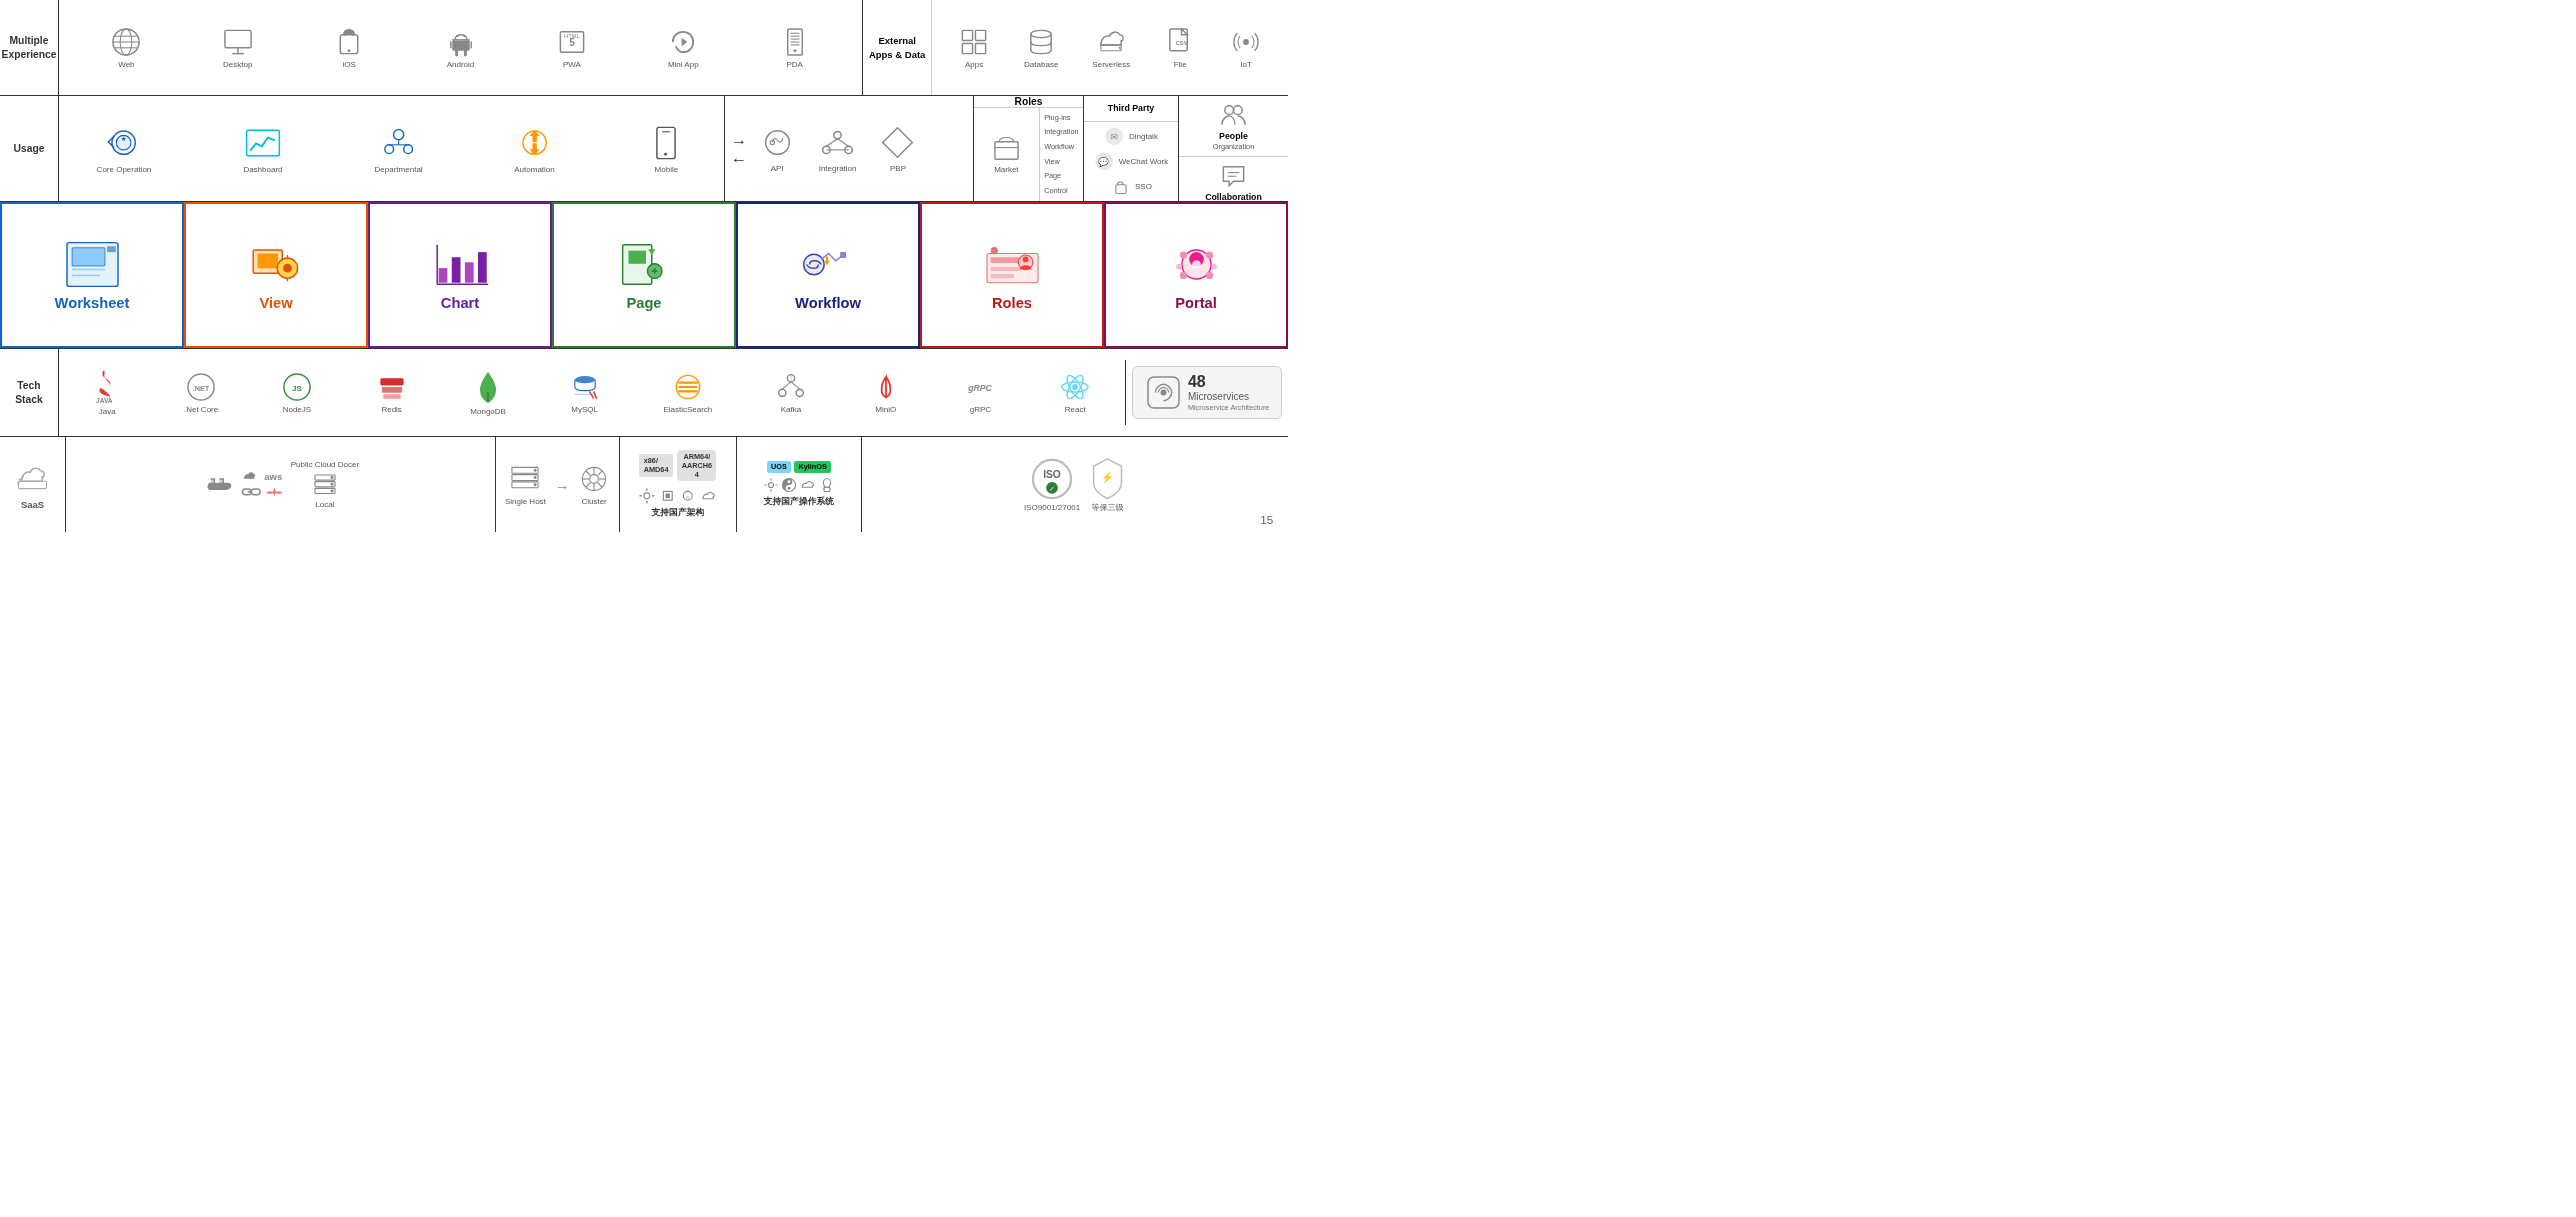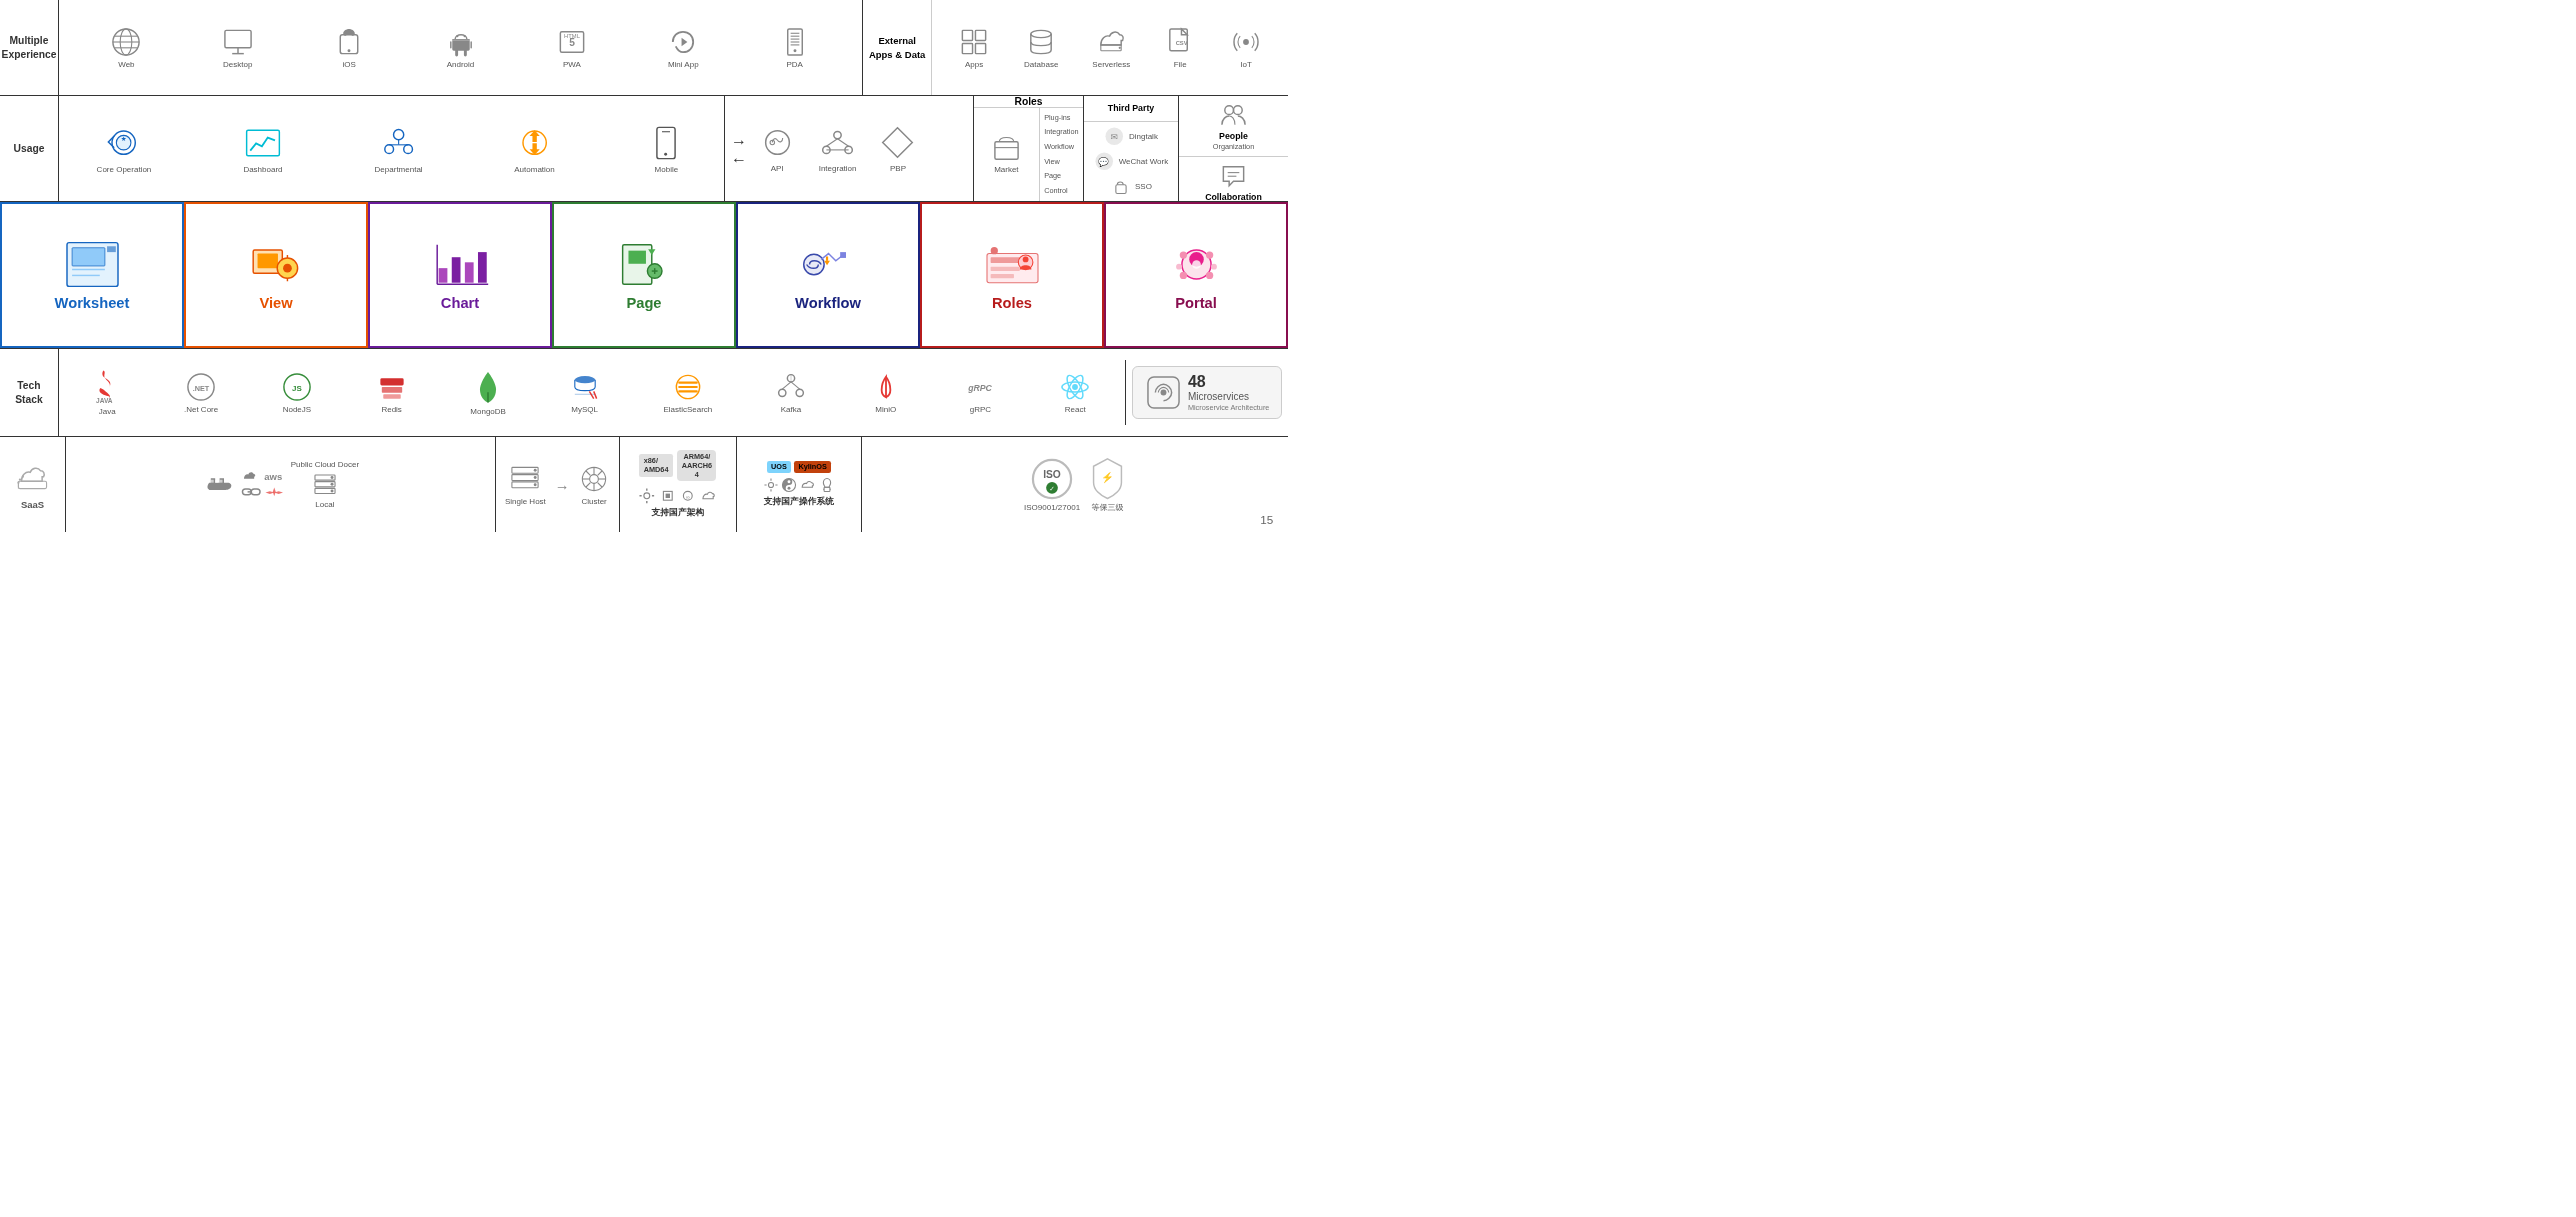--- a/index.html
+++ b/index.html
@@ -740,21 +740,21 @@
         <svg width="17.6" height="17.6" viewBox="0 0 24 24">
           <path d="M4 16 C4 12 7 9 10 10 C11 7 15 6 17 9 C19 9 20 11 19 13 L18 13 L18 16 Z" fill="none" stroke="#888" stroke-width="1.5"></path>
         </svg>
       </div>
       <span style="font-size:8.8px; font-weight:bold; color:#333;">支持国产架构</span>
     </div>
 
     <div style="display:flex; flex-direction:column; align-items:center; justify-content:center; border-right:1.5px solid #333; padding:5.9px 7.3px; min-width:125px; gap:2.9px;">
       <div style="display:flex; gap:2.9px; margin-bottom:1.5px; align-items:center;">
         <div style="background:#7dd3fc; padding:1.5px 4.4px; border-radius:2.2px; font-size:7.3px; font-weight:bold;">UOS</div>
-        <div style="background:#c2410c; padding:1.5px 4.4px; border-radius:2.2px; font-size:7.3px; font-weight:bold;">KylinOS</div>
+        <div style="background:#22c55e; padding:1.5px 4.4px; border-radius:2.2px; font-size:7.3px; font-weight:bold;">KylinOS</div>
       </div>
       <div style="display:flex; gap:2.9px; align-items:center;">
         <svg width="16" height="16" viewBox="0 0 22 22">
           <circle cx="11" cy="11" r="3.5" fill="none" stroke="#888" stroke-width="1.5"></circle>
           <path d="M11 2 L11 5 M11 17 L11 20 M2 11 L5 11 M17 11 L20 11" stroke="#888" stroke-width="1.5"></path>
         </svg>
         <svg width="16" height="16" viewBox="0 0 22 22">
           <circle cx="11" cy="11" r="9" fill="none" stroke="#888" stroke-width="1.5"></circle>
           <path d="M2 11 A9 9 0 0 1 11 2 A4.5 4.5 0 0 1 11 11 A4.5 4.5 0 0 0 11 20 A9 9 0 0 1 2 11Z" fill="#888"></path>
           <circle cx="11" cy="6.5" r="2" fill="#fff"></circle>

